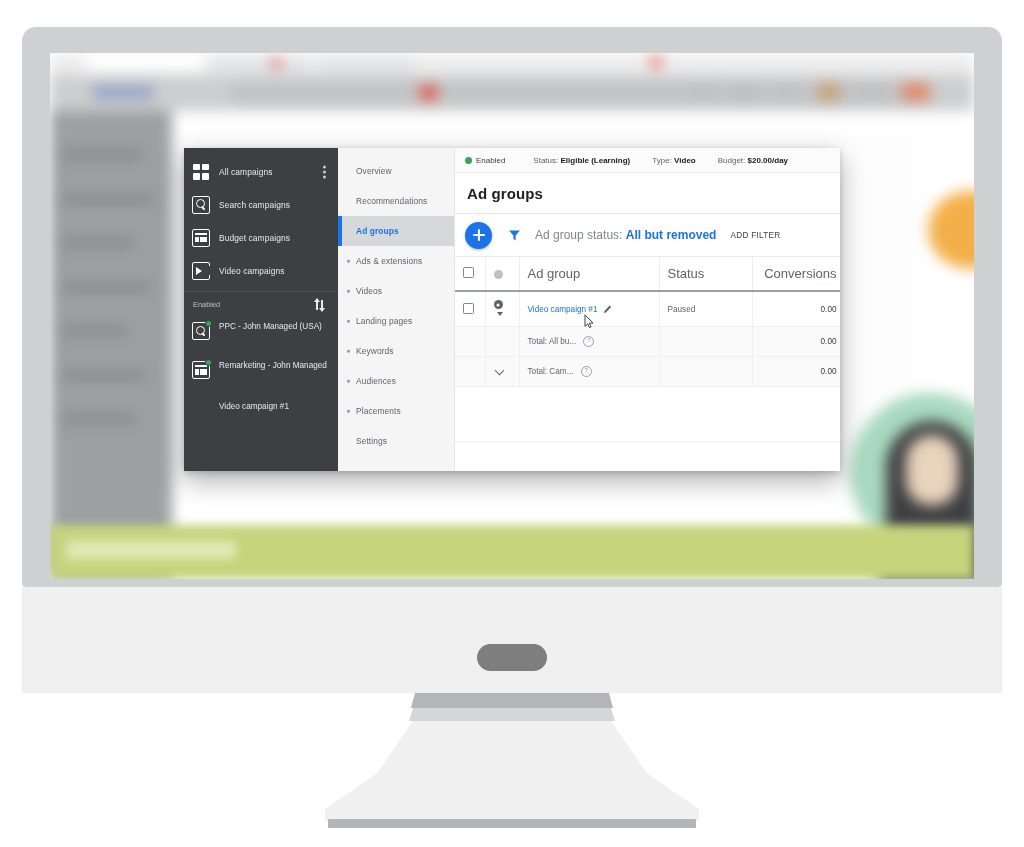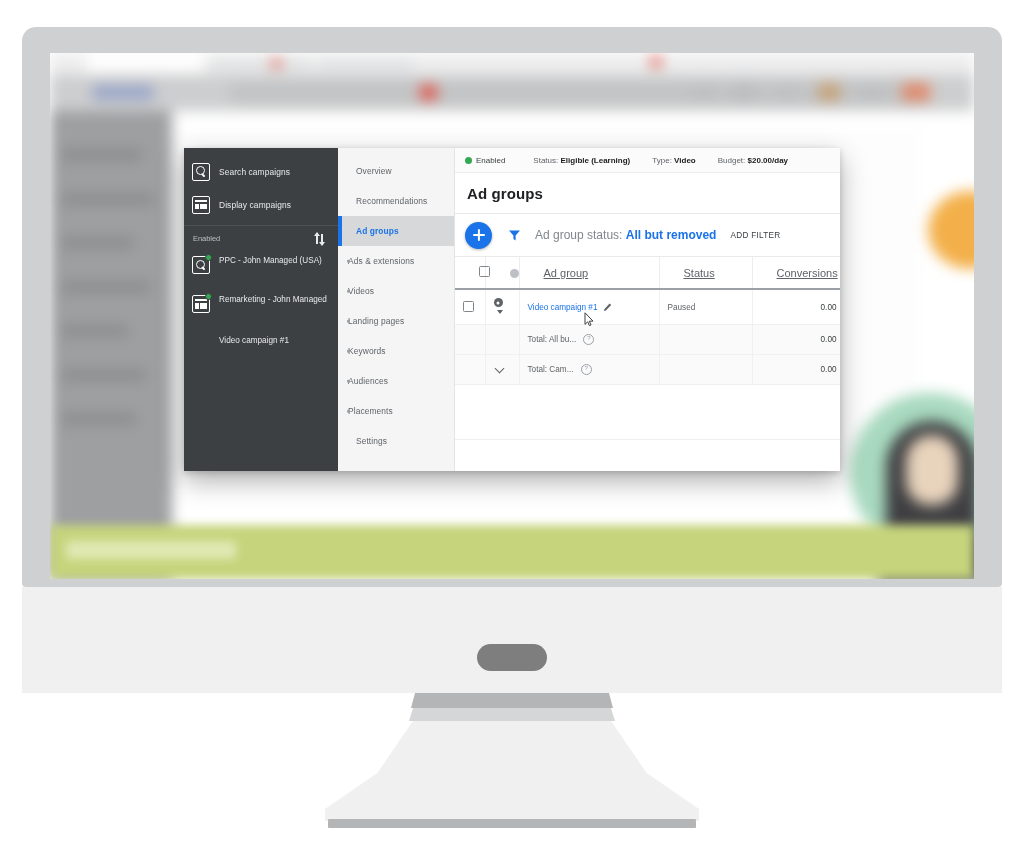--- a/index.html
+++ b/index.html
@@ -131,21 +131,21 @@
   .sortbar{position:absolute;left:0;top:1px;width:1.6px;height:11px;background:#e8eaed;}
   .sort-up{position:absolute;left:-2.2px;top:0;width:0;height:0;border-left:3px solid transparent;border-right:3px solid transparent;border-bottom:4px solid #e8eaed;}
   .sortbar2{position:absolute;left:5px;top:2px;width:1.6px;height:11px;background:#e8eaed;}
   .sort-dn{position:absolute;left:2.8px;bottom:-1px;width:0;height:0;border-left:3px solid transparent;border-right:3px solid transparent;border-top:4px solid #e8eaed;}
 
   
   .ads-nav{width:116px;flex:0 0 116px;background:#f5f5f5;position:relative;padding-top:8px;
     border-right:1px solid #e4e4e4;}
   .nav-item{height:30px;display:flex;align-items:center;padding-left:18px;position:relative;
     font-size:8.4px;color:#5f6368;letter-spacing:.1px;}
-  .nav-item.sub{padding-left:10px;}
+  .nav-item.sub{padding-left:18px;}
   .nav-item.sub .nav-bullet{position:absolute;left:9px;top:50%;transform:translateY(-50%);
     width:2.5px;height:2.5px;border-radius:50%;background:#9aa0a6;}
   .nav-item.active{background:#d7d8d9;color:#1a73e8;font-weight:bold;}
   .nav-item.active::before{content:"";position:absolute;left:0;top:0;bottom:0;width:4px;background:#1a73e8;}
 
   
   .ads-main{flex:1;background:#ffffff;position:relative;overflow:hidden;}
   .status-strip{height:24px;display:flex;align-items:center;gap:0;padding:0 10px;
     font-size:8px;color:#5f6368;background:#fbfbfb;border-bottom:1px solid #ececec;}
   .st-dot{width:7px;height:7px;border-radius:50%;background:#34a853;margin-right:4px;}
@@ -167,23 +167,23 @@
   .filter-chip b{color:#1a73e8;font-weight:bold;}
   .add-filter{margin-left:14px;font-size:8.2px;color:#3c4043;letter-spacing:.3px;white-space:nowrap;}
 
   
   .tbl{width:100%;border-collapse:collapse;table-layout:fixed;}
   .tbl col.c-chk{width:30px;}
   .tbl col.c-st{width:34px;}
   .tbl col.c-name{width:140px;}
   .tbl col.c-status{width:93px;}
   .tbl col.c-conv{width:93px;}
-  .tbl th{font-size:11px;color:#5f6368;font-weight:normal;text-align:left;
-    padding:9px 24px;border-right:1px solid #ededed;border-bottom:2px solid #9aa0a6;
-    vertical-align:middle;text-decoration:underline;}
+  .tbl th{font-size:13px;color:#5f6368;font-weight:normal;text-align:left;
+    padding:9px 8px;border-right:1px solid #ededed;border-bottom:2px solid #9aa0a6;
+    vertical-align:middle;}
   .tbl th.num{text-align:right;}
   .tbl td{font-size:8.2px;color:#5f6368;padding:8px 8px;border-right:1px solid #f0f0f0;
     border-bottom:1px solid #f0f0f0;vertical-align:middle;height:13px;}
   .tbl td.num{text-align:right;color:#3c4043;}
   .tbl tr.total td{background:#fafafa;}
   .chk{width:9px;height:9px;border:1.4px solid #80868b;border-radius:1.5px;display:inline-block;}
   .circ{width:9px;height:9px;border-radius:50%;background:#bdc1c6;display:inline-block;vertical-align:middle;}
   .circ.solid{background:#5f6368;position:relative;}
   .circ.solid::after{content:"";position:absolute;left:50%;top:50%;transform:translate(-50%,-50%);
     width:3px;height:3px;border-radius:50%;background:#fff;}
@@ -250,40 +250,64 @@
       <div class="bg-icons"></div>
     </div>
     <div class="greenband"></div>
     <div class="greenband-text"></div>
 
     <div class="ads-panel">
 
       <div class="ads-rail">
         <div class="rail-top">
 
+          <div class="rail-row">
+            <span class="rail-icon">
+              <span class="ic-grid">
+                  <i></i>
+                  <i></i>
+                  <i></i>
+                  <i></i>
+                </span>
+            </span>
+            <span class="rail-label">All campaigns</span>
+            <span class="rail-kebab">
+                <i></i>
+                <i></i>
+                <i></i>
+              </span>
+          </div>
 
           <div class="rail-row">
             <span class="rail-icon">
               <span class="ic-box"></span>
                 <span class="ic-mag"></span>
                 <span class="ic-mag-h"></span>
             </span>
             <span class="rail-label">Search campaigns</span>
           </div>
 
           <div class="rail-row">
             <span class="rail-icon">
               <span class="ic-box"></span>
                 <span class="ic-disp-bar"></span>
               <span class="ic-disp-l"></span>
                 <span class="ic-disp-r"></span>
             </span>
-            <span class="rail-label">Display campaigns</span>
-          </div>
-
+            <span class="rail-label">Budget campaigns</span>
+          </div>
+
+          <div class="rail-row">
+            <span class="rail-icon">
+              <span class="ic-box"></span>
+                <span class="ic-vid-play"></span>
+                <span class="ic-vid-notch"></span>
+            </span>
+            <span class="rail-label">Video campaigns</span>
+          </div>
 
           <div class="rail-div"></div>
 
           <div class="rail-section">
             <span class="rail-section-label">Enabled</span>
             <span class="rail-sort">
               <span class="sortbar"></span>
                 <span class="sort-up"></span>
               <span class="sortbar2"></span>
                 <span class="sort-dn"></span>

